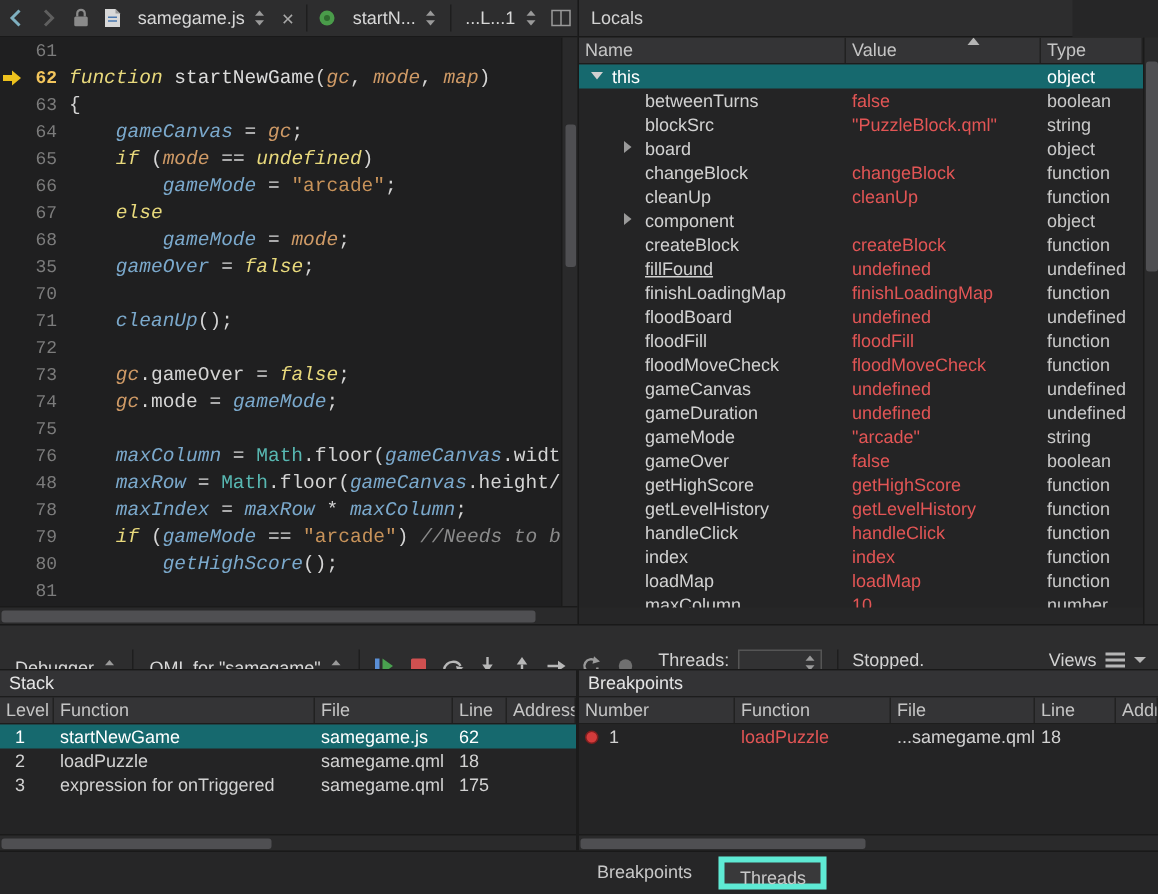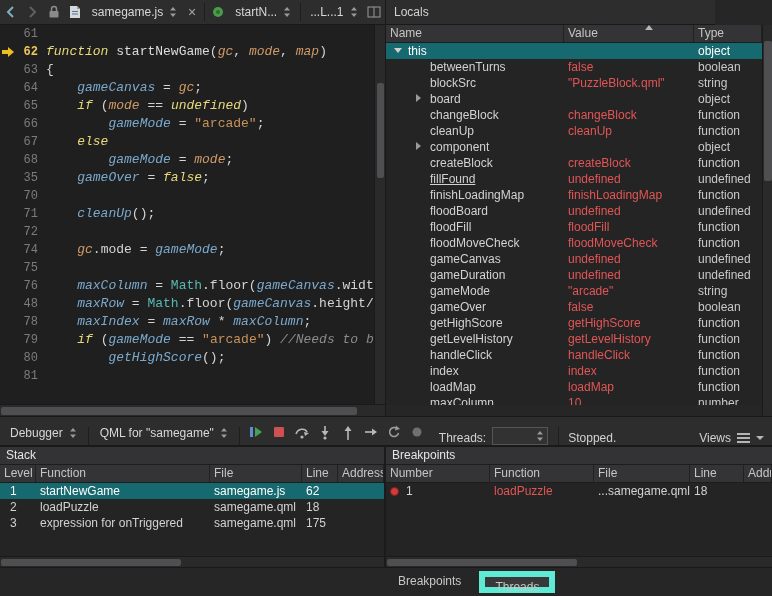--- a/index.html
+++ b/index.html
@@ -57,33 +57,33 @@
   .exp{display:inline-block;width:14px}
   .exp.tri-d::before{content:"";display:inline-block;width:0;height:0;vertical-align:2px;
     border-left:4px solid transparent;border-right:4px solid transparent;border-top:5px solid #d0d0d0}
   .exp.tri-r::before{content:"";display:inline-block;width:0;height:0;vertical-align:1px;
     border-top:4px solid transparent;border-bottom:4px solid transparent;border-left:5px solid #9a9a9a}
   .lvl{padding-left:10px}
   .bpdot{display:inline-block;width:9px;height:9px;border-radius:50%;background:#d33b3b;border:1px solid #7e1f1f;margin-right:7px;vertical-align:-1px}
 
   
   #dtb{background:#2d2d2e;border-top:1px solid #191919;border-bottom:1px solid #191919;
-       display:flex;align-items:flex-end;padding:0 4px;gap:2px}
+       display:flex;align-items:flex-start;padding:16px 4px;gap:2px}
   .dicon{width:23px;height:24px;display:flex;align-items:center;justify-content:center}
   .tcombo{width:56px;height:18px;border:1px solid #555;background:#323233;display:flex;align-items:center;justify-content:flex-end;padding:0 3px;margin-left:4px}
   #views{margin-left:auto;display:flex;align-items:center;gap:6px;padding-right:4px}
   .burger{display:inline-flex;flex-direction:column;gap:2px}
   .burger i{width:13px;height:2px;background:#b5b5b5}
   .dn{width:0;height:0;border-left:4px solid transparent;border-right:4px solid transparent;border-top:4px solid #b5b5b5}
 
   
   #bottom{background:#262627;border-top:1px solid #191919}
   #bottom-tabs{position:absolute;left:388px;top:3px;display:flex;gap:8px}
   .btab{height:22px;line-height:21px;padding:0 10px;color:#c8c8c8}
-  .btab.boxed{border:6px solid #5eead4;background:#39393a}
+  .btab.boxed{border:4px solid #5eead4;background:#39393a}
 </style>
 </head>
 <body>
 
 <div class="app">
 
   <div class="abs tb" style="left:0;top:0;width:385px;height:25px">
     <span class="tbtn">
       <svg width="14" height="14" viewBox="0 0 14 14">
           <path d="M9 2 L4 7 L9 12" fill="none" stroke="#7fb0c0" stroke-width="2"></path>
@@ -194,20 +194,24 @@
           <span class="gut">70</span>
           <span class="ct"></span>
         </div>
         <div class="code-line">
           <span class="gut">71</span>
           <span class="ct"><span class="tk-p">    </span><span class="tk-v">cleanUp</span><span class="tk-p">();</span></span>
         </div>
         <div class="code-line">
           <span class="gut">72</span>
           <span class="ct"></span>
+        </div>
+        <div class="code-line">
+          <span class="gut">73</span>
+          <span class="ct"><span class="tk-p">    </span><span class="tk-a">gc</span><span class="tk-p">.gameOver = </span><span class="tk-k">false</span><span class="tk-p">;</span></span>
         </div>
         <div class="code-line">
           <span class="gut">74</span>
           <span class="ct"><span class="tk-p">    </span><span class="tk-a">gc</span><span class="tk-p">.mode = </span><span class="tk-v">gameMode</span><span class="tk-p">;</span></span>
         </div>
         <div class="code-line">
           <span class="gut">75</span>
           <span class="ct"><span class="tk-p">    </span></span>
         </div>
         <div class="code-line">

